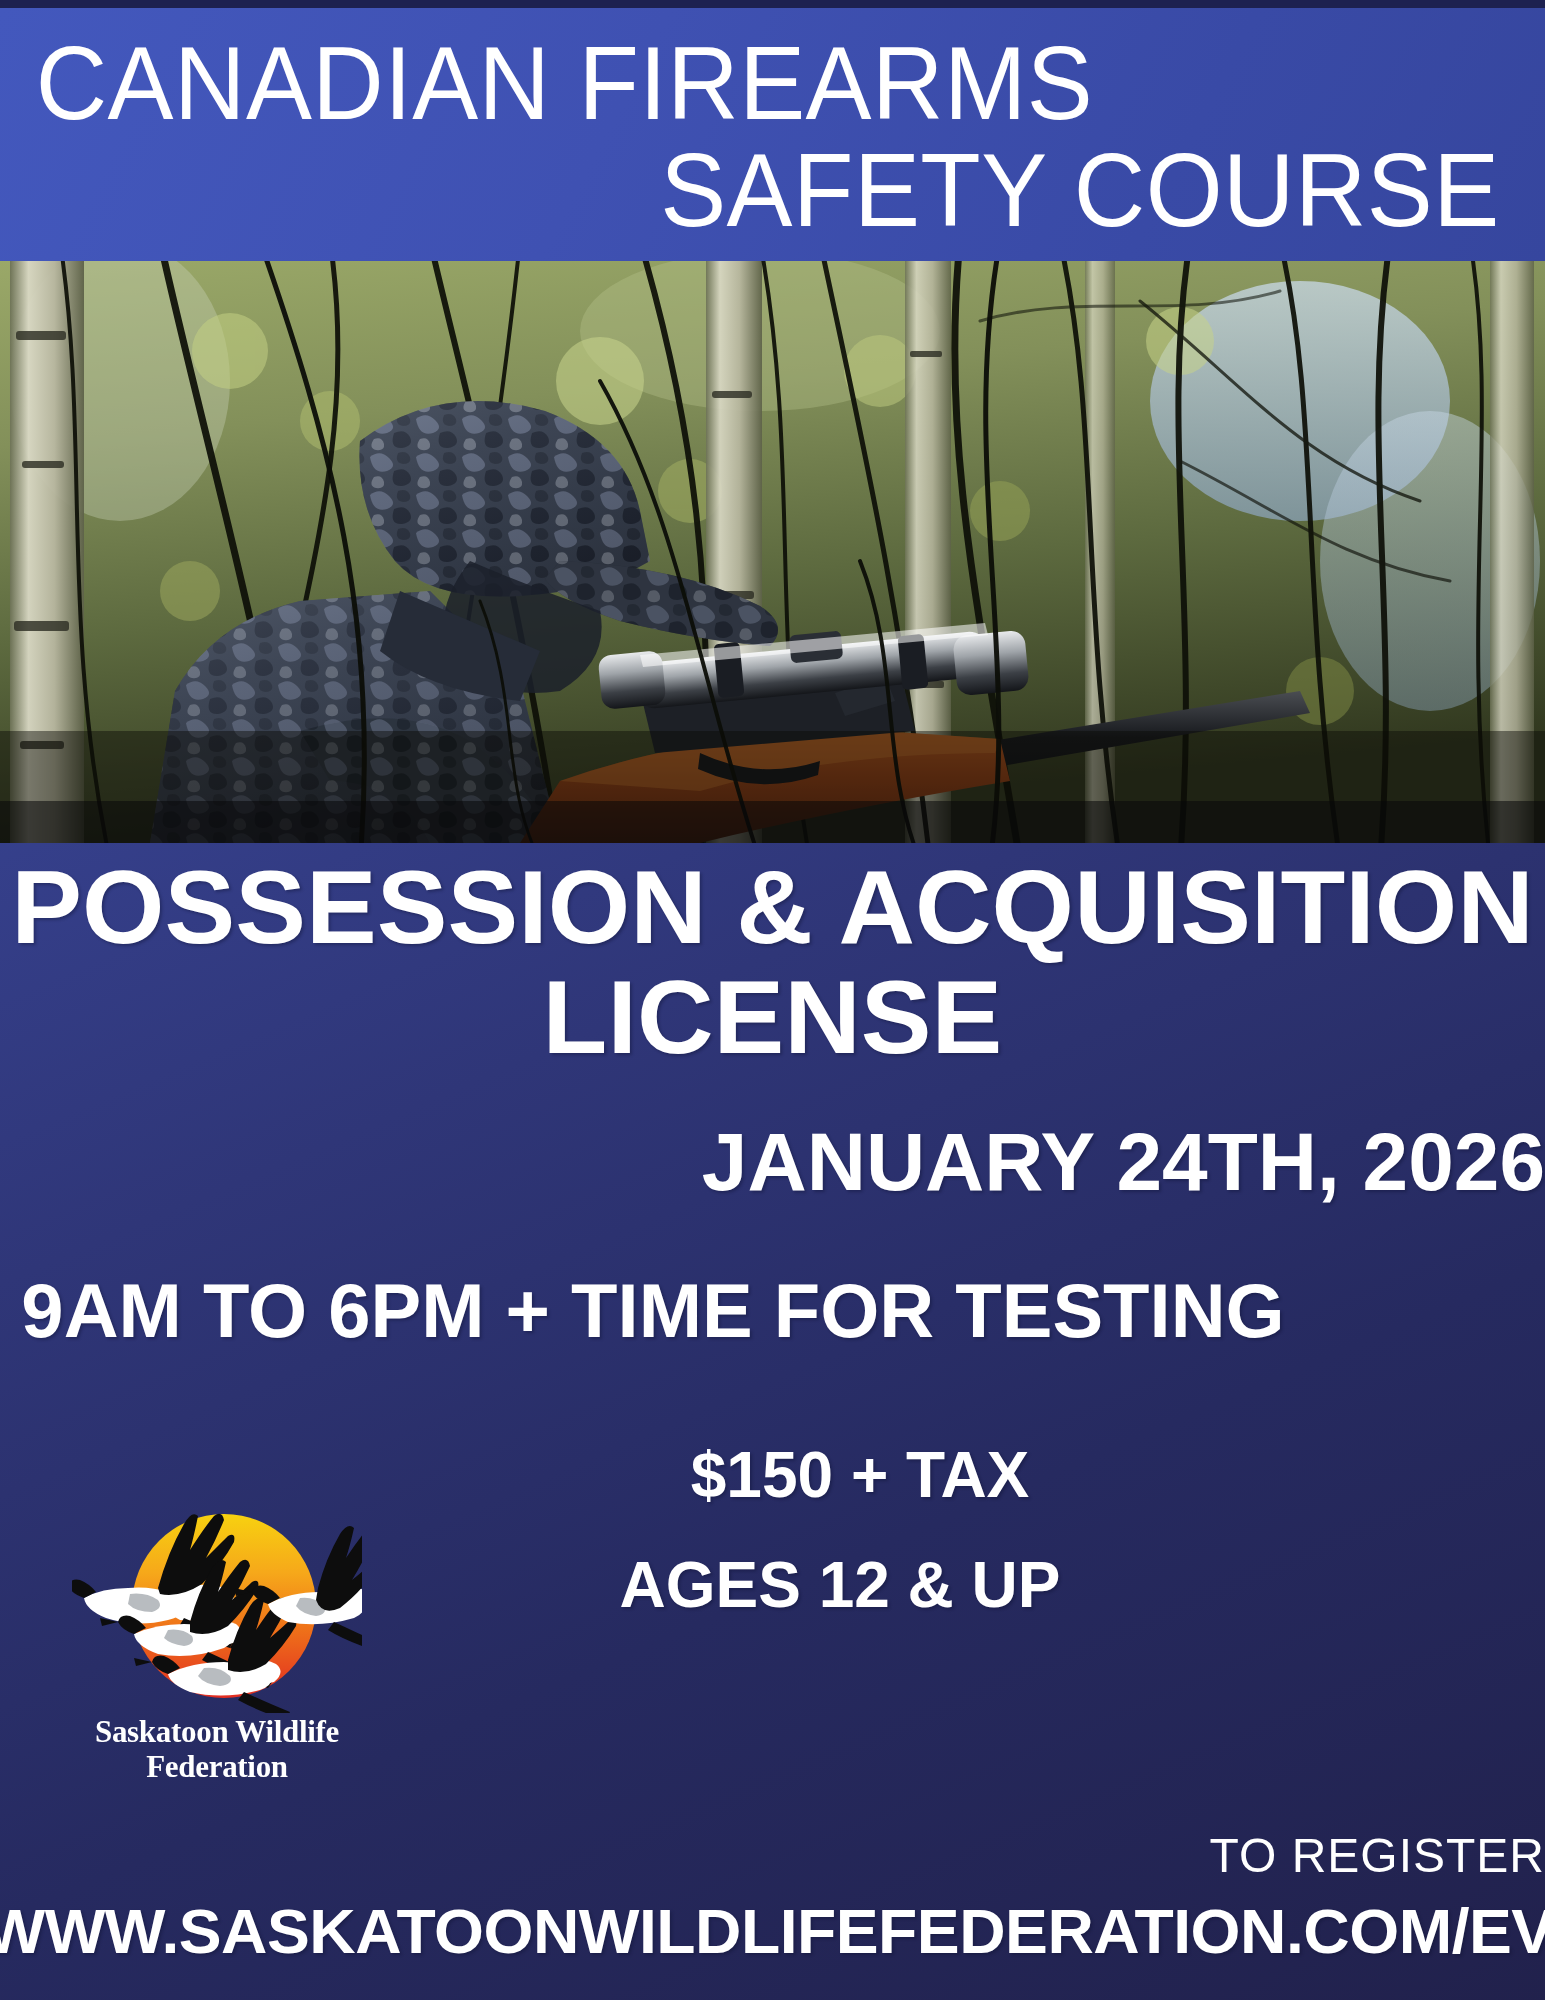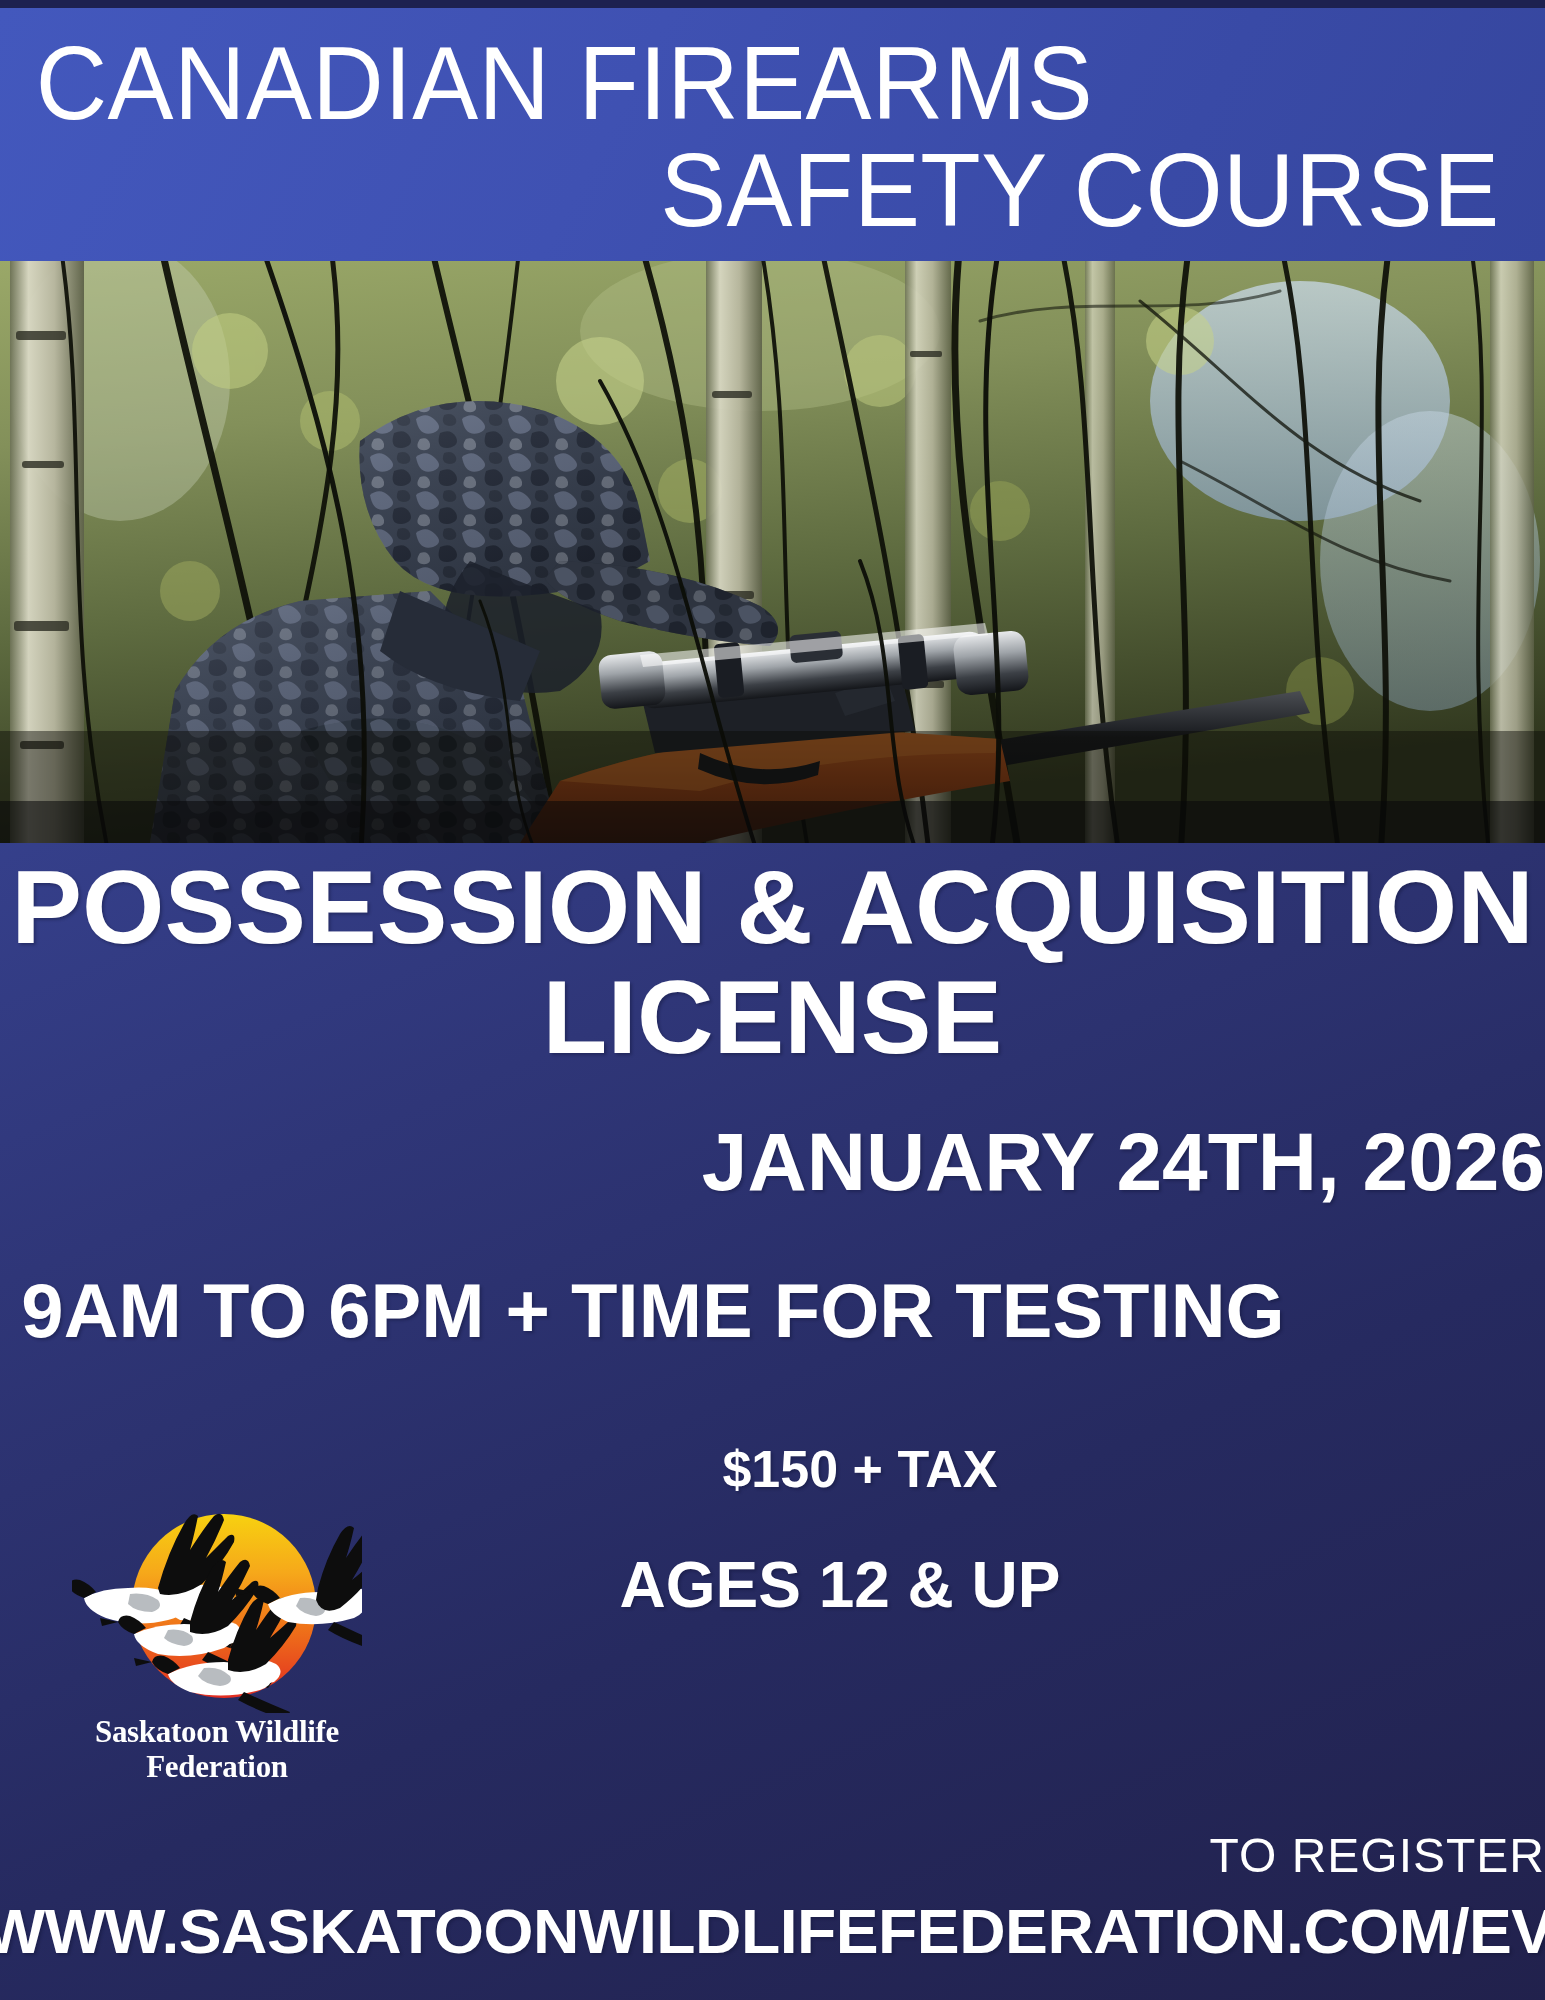--- a/index.html
+++ b/index.html
@@ -86,21 +86,21 @@
     font-size: 82px; line-height: 1.0;
     transform: scaleX(1.0); transform-origin: center top; text-align: right;
   }
   #time-line {
     position: absolute; left: 0; top: 430px; width: 1306px;
     font-size: 76px; line-height: 1.0;
     transform: scaleX(1.0); transform-origin: center top;
   }
   #price-line {
     position: absolute; left: 360px; top: 600px; width: 1000px;
-    font-size: 52px; line-height: 1.0;
+    font-size: 64px; line-height: 1.0;
   }
   #ages-line {
     position: absolute; left: 340px; top: 710px; width: 1000px;
     font-size: 64px; line-height: 1.0;
   }
 
   #register-label {
     position: absolute; left: 0; top: 985px; width: 1545px;
     text-align: right;
     color: #ffffff;

